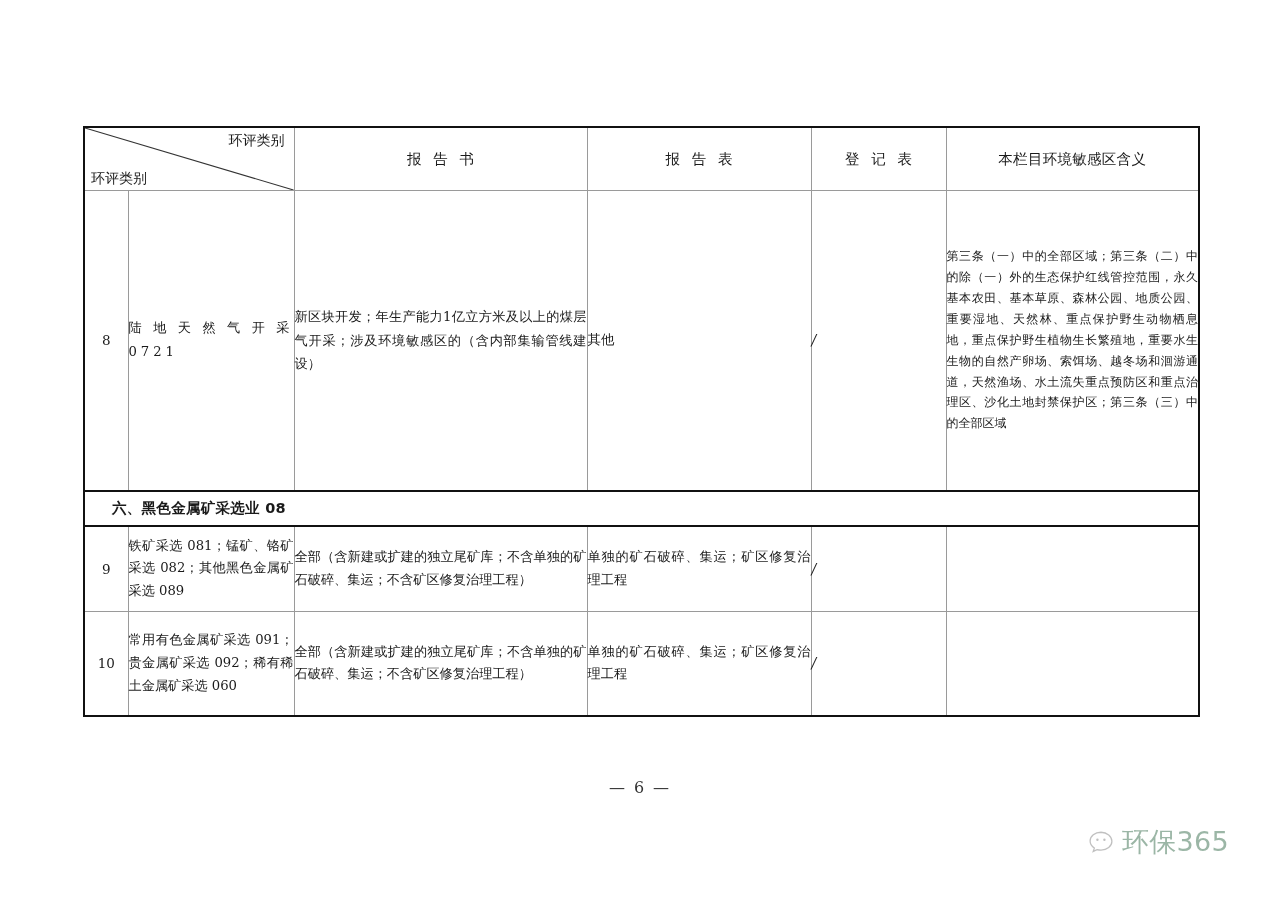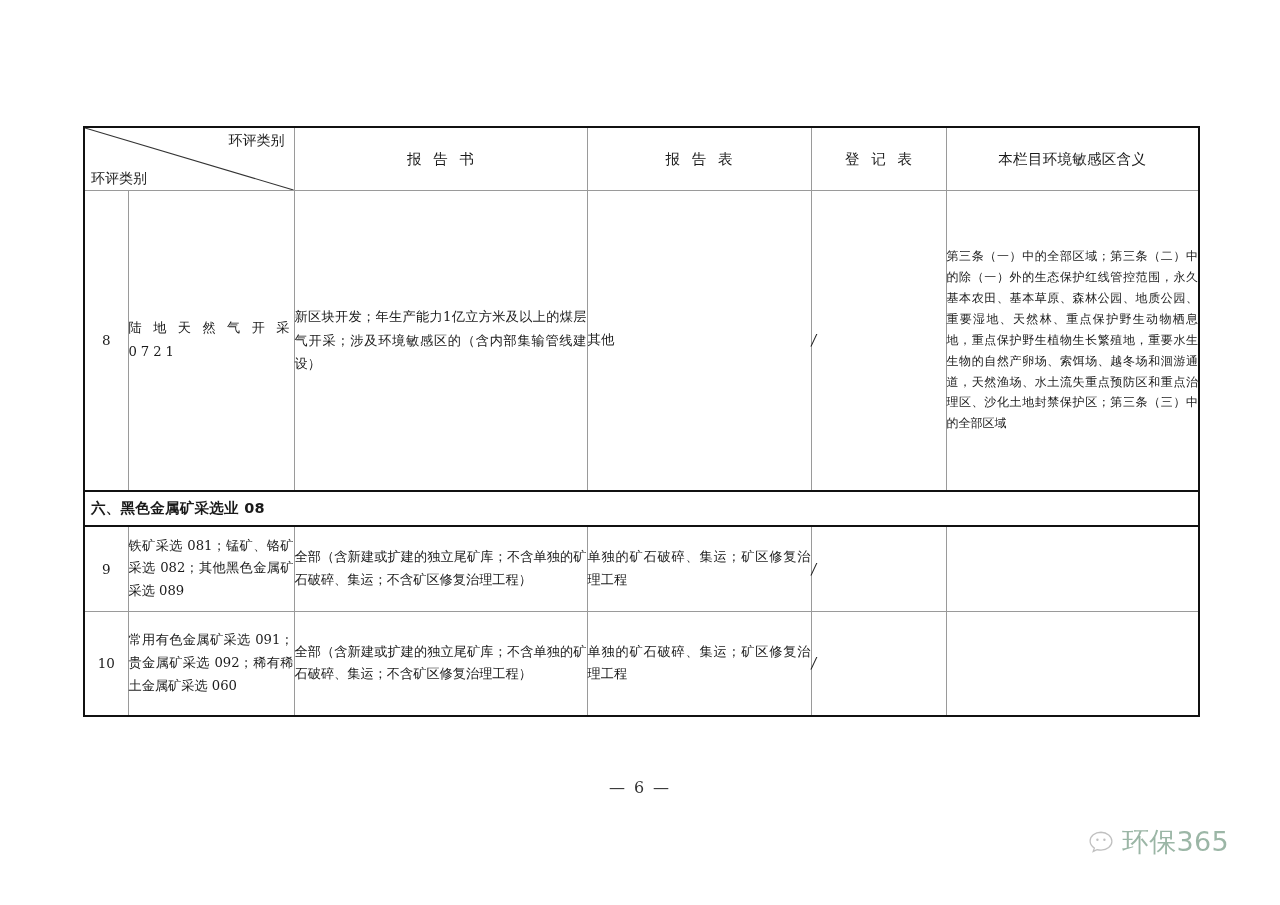--- a/index.html
+++ b/index.html
@@ -142,21 +142,21 @@
     vertical-align: top;
   }
   .cell-other {
     padding-left: 14px;
     font-size: 13.4px;
     vertical-align: middle;
   }
 
   
   .section-row td {
-    padding: 7px 0 7px 6px;
+    padding: 7px 0 7px 27px;
     font-size: 14.5px;
     font-weight: bold;
     font-family: "DejaVu Sans", "Liberation Sans", sans-serif;
     letter-spacing: 0.02em;
     border-left: 2px solid #111;
     border-right: 2px solid #111;
   }
   .section-row.top-heavy td { border-top: 2px solid #111; }
   .section-row.bot-heavy td { border-bottom: 2px solid #111; }
 

